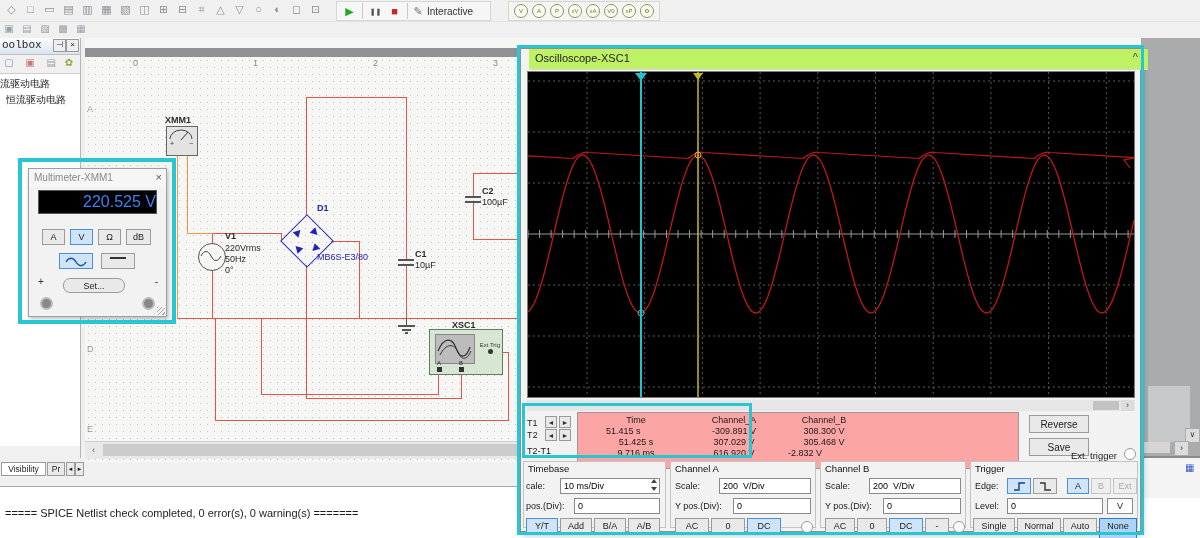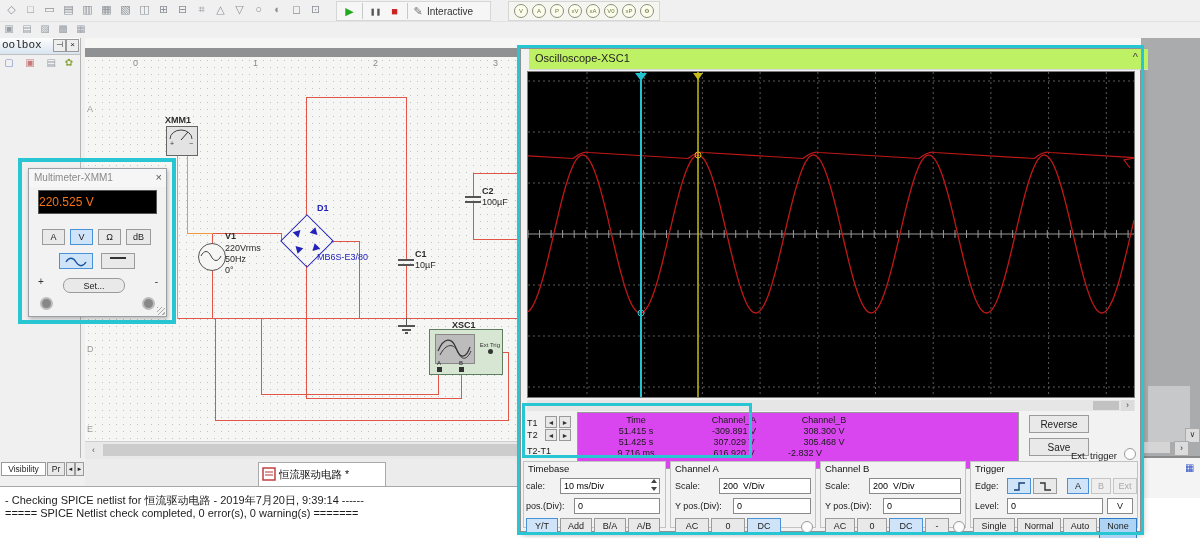--- a/index.html
+++ b/index.html
@@ -67,20 +67,24 @@
     <div class="abs" style="left:0;top:0;width:80px;height:16px;background:linear-gradient(#fdfdfd,#d8e4f0);border-bottom:1px solid #c0c0c0;">
       <span style="font-size:11px;color:#222;padding-left:2px;font-family:Liberation Mono, monospace;">oolbox</span>
       <span class="abs" style="right:14px;top:1px;width:11px;height:11px;border:1px solid #999;background:#eee;font-size:8px;line-height:10px;text-align:center;">⊣</span>
       <span class="abs" style="right:1px;top:1px;width:11px;height:11px;border:1px solid #999;background:#eee;font-size:8px;line-height:10px;text-align:center;">×</span>
     </div>
     <div class="abs" style="left:0;top:17px;width:80px;height:17px;">
       <span class="tbicon2" style="color:#7a86c8;">▢</span>
       <span class="tbicon2" style="color:#c87a7a;">▣</span>
       <span class="tbicon2">▤</span>
       <span class="tbicon2 abs" style="right:2px;color:#8aa63a;">✿</span>
+    </div>
+    <div class="abs" style="left:0;top:35px;width:80px;height:372px;background:#fff;border-top:1px solid #cfcfcf;">
+      <div style="font-size:10px;color:#222;padding:3px 0 0 0;white-space:nowrap;overflow:hidden;">流驱动电路</div>
+      <div style="font-size:10px;color:#222;padding:2px 0 0 6px;white-space:nowrap;overflow:hidden;">恒流驱动电路</div>
     </div>
   </div>
 
   <div class="abs" style="left:0;top:461px;width:84px;height:18px;background:#f0f0f0;">
     <span class="btn" style="position:absolute;left:1px;top:1px;width:45px;height:14px;line-height:13px;background:#fff;font-size:8.5px;">Visibility</span>
     <span class="btn" style="position:absolute;left:47px;top:1px;width:18px;height:14px;line-height:13px;font-size:8.5px;">Pr</span>
     <span class="btn" style="position:absolute;left:66px;top:1px;width:9px;height:14px;line-height:13px;font-size:6px;padding:0;">◄</span>
     <span class="btn" style="position:absolute;left:75px;top:1px;width:9px;height:14px;line-height:13px;font-size:6px;padding:0;">►</span>
   </div>
 
@@ -185,54 +189,43 @@
       <span class="abs" style="left:29px;bottom:2px;width:5px;height:5px;background:#333;"></span>
       <span class="abs" style="right:9px;top:19px;width:5px;height:5px;background:#333;border-radius:50%;"></span>
     </div>
   </div>
 
   <div class="abs" style="left:85px;top:441px;width:437px;height:17px;background:#e9e9e9;border-top:1px solid #cfcfcf;">
     <span class="abs" style="left:2px;top:2px;width:13px;height:13px;font-size:9px;line-height:13px;text-align:center;color:#555;">‹</span>
     <span class="abs" style="left:18px;top:2px;width:416px;height:12px;background:#cccccc;"></span>
   </div>
 
-  <div class="abs" style="left:85px;top:459px;width:437px;height:27px;background:#ececec;border-bottom:1px solid #bdbdbd;">
-    <div class="abs" style="left:173px;top:3px;width:126px;height:23px;background:#fff;border:1px solid #a9a9a9;border-bottom:none;">
-      <svg width="14" height="14" style="position:absolute;left:3px;top:4px;">
-          <rect x="1" y="1" width="12" height="12" fill="#fff" stroke="#b33" stroke-width="1.4"></rect>
-          <line x1="3" y1="5" x2="11" y2="5" stroke="#b33"></line>
-          <line x1="3" y1="8" x2="11" y2="8" stroke="#b33"></line>
-        </svg>
-      <span style="position:absolute;left:20px;top:5px;font-size:10.5px;color:#111;white-space:nowrap;">恒流驱动电路 *</span>
-    </div>
-  </div>
 
   <div class="abs" style="left:0;top:486px;width:1200px;height:52px;background:#fff;border-top:1px solid #a8a8a8;">
-    <div style="position:absolute;left:5px;top:6px;font-size:11px;color:#1c1c1c;white-space:nowrap;">- Checking SPICE netlist for 恒流驱动电路 - 2019年7月20日, 9:39:14 ------</div>
     <div style="position:absolute;left:5px;top:20px;font-size:11px;color:#1c1c1c;white-space:nowrap;">===== SPICE Netlist check completed, 0 error(s), 0 warning(s) =======</div>
   </div>
 
   <div class="abs" style="left:1141px;top:38px;width:59px;height:420px;background:#a9abad;">
     <span class="abs" style="left:7px;top:348px;width:42px;height:56px;background:#c6c8ca;"></span>
     <span class="abs" style="left:44px;top:390px;width:13px;height:13px;background:#dcdcdc;border:1px solid #aaa;font-size:8px;line-height:12px;text-align:center;color:#333;">∨</span>
     <span class="abs" style="left:3px;top:404px;width:26px;height:11px;background:#d5d5d5;"></span>
     <span class="abs" style="left:33px;top:403px;width:13px;height:13px;background:#dcdcdc;border:1px solid #aaa;font-size:9px;line-height:12px;text-align:center;color:#333;">›</span>
     <div class="abs" style="left:0;top:418px;width:59px;height:2px;background:#8a8a8a;"></div>
     <div class="abs" style="left:0;top:420px;width:59px;height:40px;background:#f4f4f4;">
       <span style="position:absolute;left:44px;top:4px;font-size:10px;color:#3355cc;">▦</span>
     </div>
   </div>
 
   <div class="abs" style="left:28px;top:168px;width:137px;height:147px;background:#f2f2f2;border:1px solid #9aa0a4;box-shadow:1px 2px 4px rgba(0,0,0,.25);">
     <div class="abs" style="left:0;top:0;width:137px;height:18px;background:#f6f6f6;">
       <span style="position:absolute;left:5px;top:3px;font-size:10px;color:#8a8a8a;">Multimeter-XMM1</span>
       <span style="position:absolute;right:4px;top:2px;font-size:11px;color:#555;">×</span>
     </div>
     <div class="abs" style="left:9px;top:21px;width:117px;height:22px;background:#000;border:1px solid #555;">
-      <span style="display:block;text-align:left;color:#f97316;font-size:12px;line-height:22px;font-family:'Liberation Sans',sans-serif;">220.525 V</span>
+      <span style="display:block;text-align:right;color:#3b82f6;font-size:16px;line-height:22px;font-family:'Liberation Sans',sans-serif;">220.525 V</span>
     </div>
     <span class="btn" style="position:absolute;left:13px;top:60px;width:23px;height:16px;line-height:15px;">A</span>
     <span class="btn active" style="position:absolute;left:41px;top:60px;width:23px;height:16px;line-height:15px;">V</span>
     <span class="btn" style="position:absolute;left:69px;top:60px;width:23px;height:16px;line-height:15px;">Ω</span>
     <span class="btn" style="position:absolute;left:97px;top:60px;width:25px;height:16px;line-height:15px;">dB</span>
     <span class="btn active" style="position:absolute;left:30px;top:84px;width:34px;height:16px;">
       <svg width="22" height="10" style="margin-top:3px;">
           <path d="M1 5 C4 0,8 0,11 5 S18 10,21 5" fill="none" stroke="#1a56a0" stroke-width="1.4"></path>
         </svg>
     </span>
@@ -344,25 +337,25 @@
 
     <div class="abs" style="left:0;top:363px;width:619px;height:46px;">
       <span class="lab" style="position:absolute;left:6px;top:6px;">T1</span>
       <span class="arrbtn" style="position:absolute;left:24px;top:4px;">◄</span>
       <span class="arrbtn" style="position:absolute;left:38px;top:4px;">►</span>
       <span class="lab" style="position:absolute;left:6px;top:19px;font-family:Liberation Mono, monospace;">T2</span>
       <span class="arrbtn" style="position:absolute;left:24px;top:17px;">◄</span>
       <span class="arrbtn" style="position:absolute;left:38px;top:17px;">►</span>
       <span class="lab" style="position:absolute;left:6px;top:34px;">T2-T1</span>
 
-      <div class="abs" style="left:56px;top:0;width:442px;height:57px;background:#d946ef;border:1px solid #9a9a9a;box-sizing:border-box;">
+      <div class="abs" style="left:56px;top:0;width:442px;height:57px;background:#fca5a5;border:1px solid #9a9a9a;box-sizing:border-box;">
         <span class="lab" style="position:absolute;left:28px;top:2px;width:60px;text-align:center;">Time</span>
         <span class="lab" style="position:absolute;left:120px;top:2px;width:72px;text-align:center;">Channel_A</span>
         <span class="lab" style="position:absolute;left:210px;top:2px;width:72px;text-align:center;">Channel_B</span>
-        <span class="lab" style="position:absolute;left:28px;top:13px;width:60px;text-align:center;">51.415 s</span>
+        <span class="lab" style="position:absolute;left:28px;top:13px;width:60px;">51.415 s</span>
         <span class="lab" style="position:absolute;left:120px;top:13px;width:72px;text-align:center;">-309.891 V</span>
         <span class="lab" style="position:absolute;left:210px;top:13px;width:72px;text-align:center;">308.300 V</span>
         <span class="lab" style="position:absolute;left:28px;top:24px;width:60px;text-align:center;">51.425 s</span>
         <span class="lab" style="position:absolute;left:120px;top:24px;width:72px;text-align:center;">307.029 V</span>
         <span class="lab" style="position:absolute;left:210px;top:24px;width:72px;text-align:center;">305.468 V</span>
         <span class="lab" style="position:absolute;left:28px;top:35px;width:60px;text-align:center;">9.716 ms</span>
         <span class="lab" style="position:absolute;left:120px;top:35px;width:72px;text-align:center;">616.920 V</span>
         <span class="lab" style="position:absolute;left:210px;top:35px;width:72px;text-align:left;">-2.832 V</span>
       </div>
 

